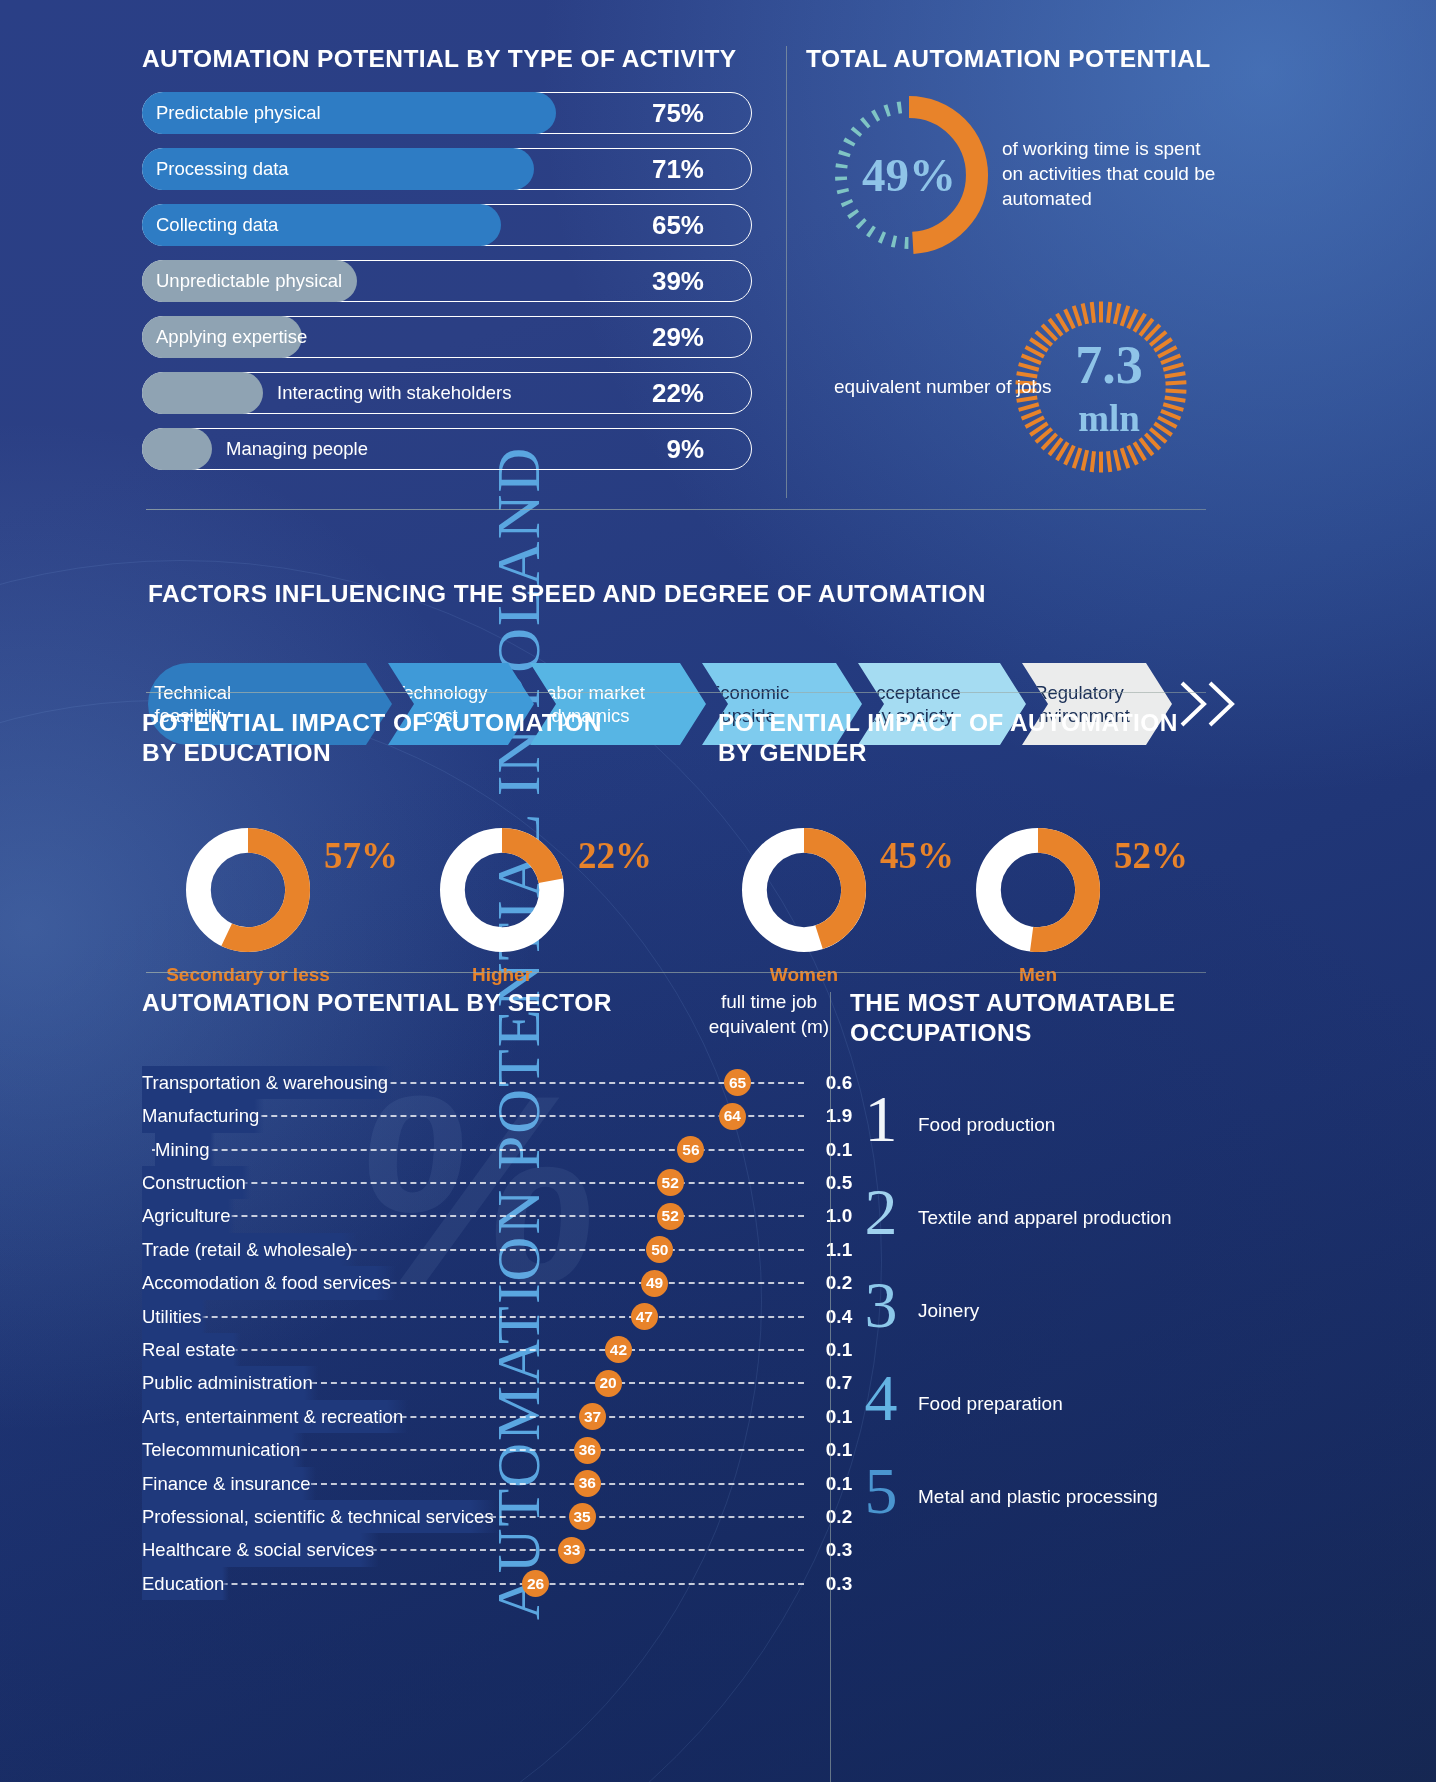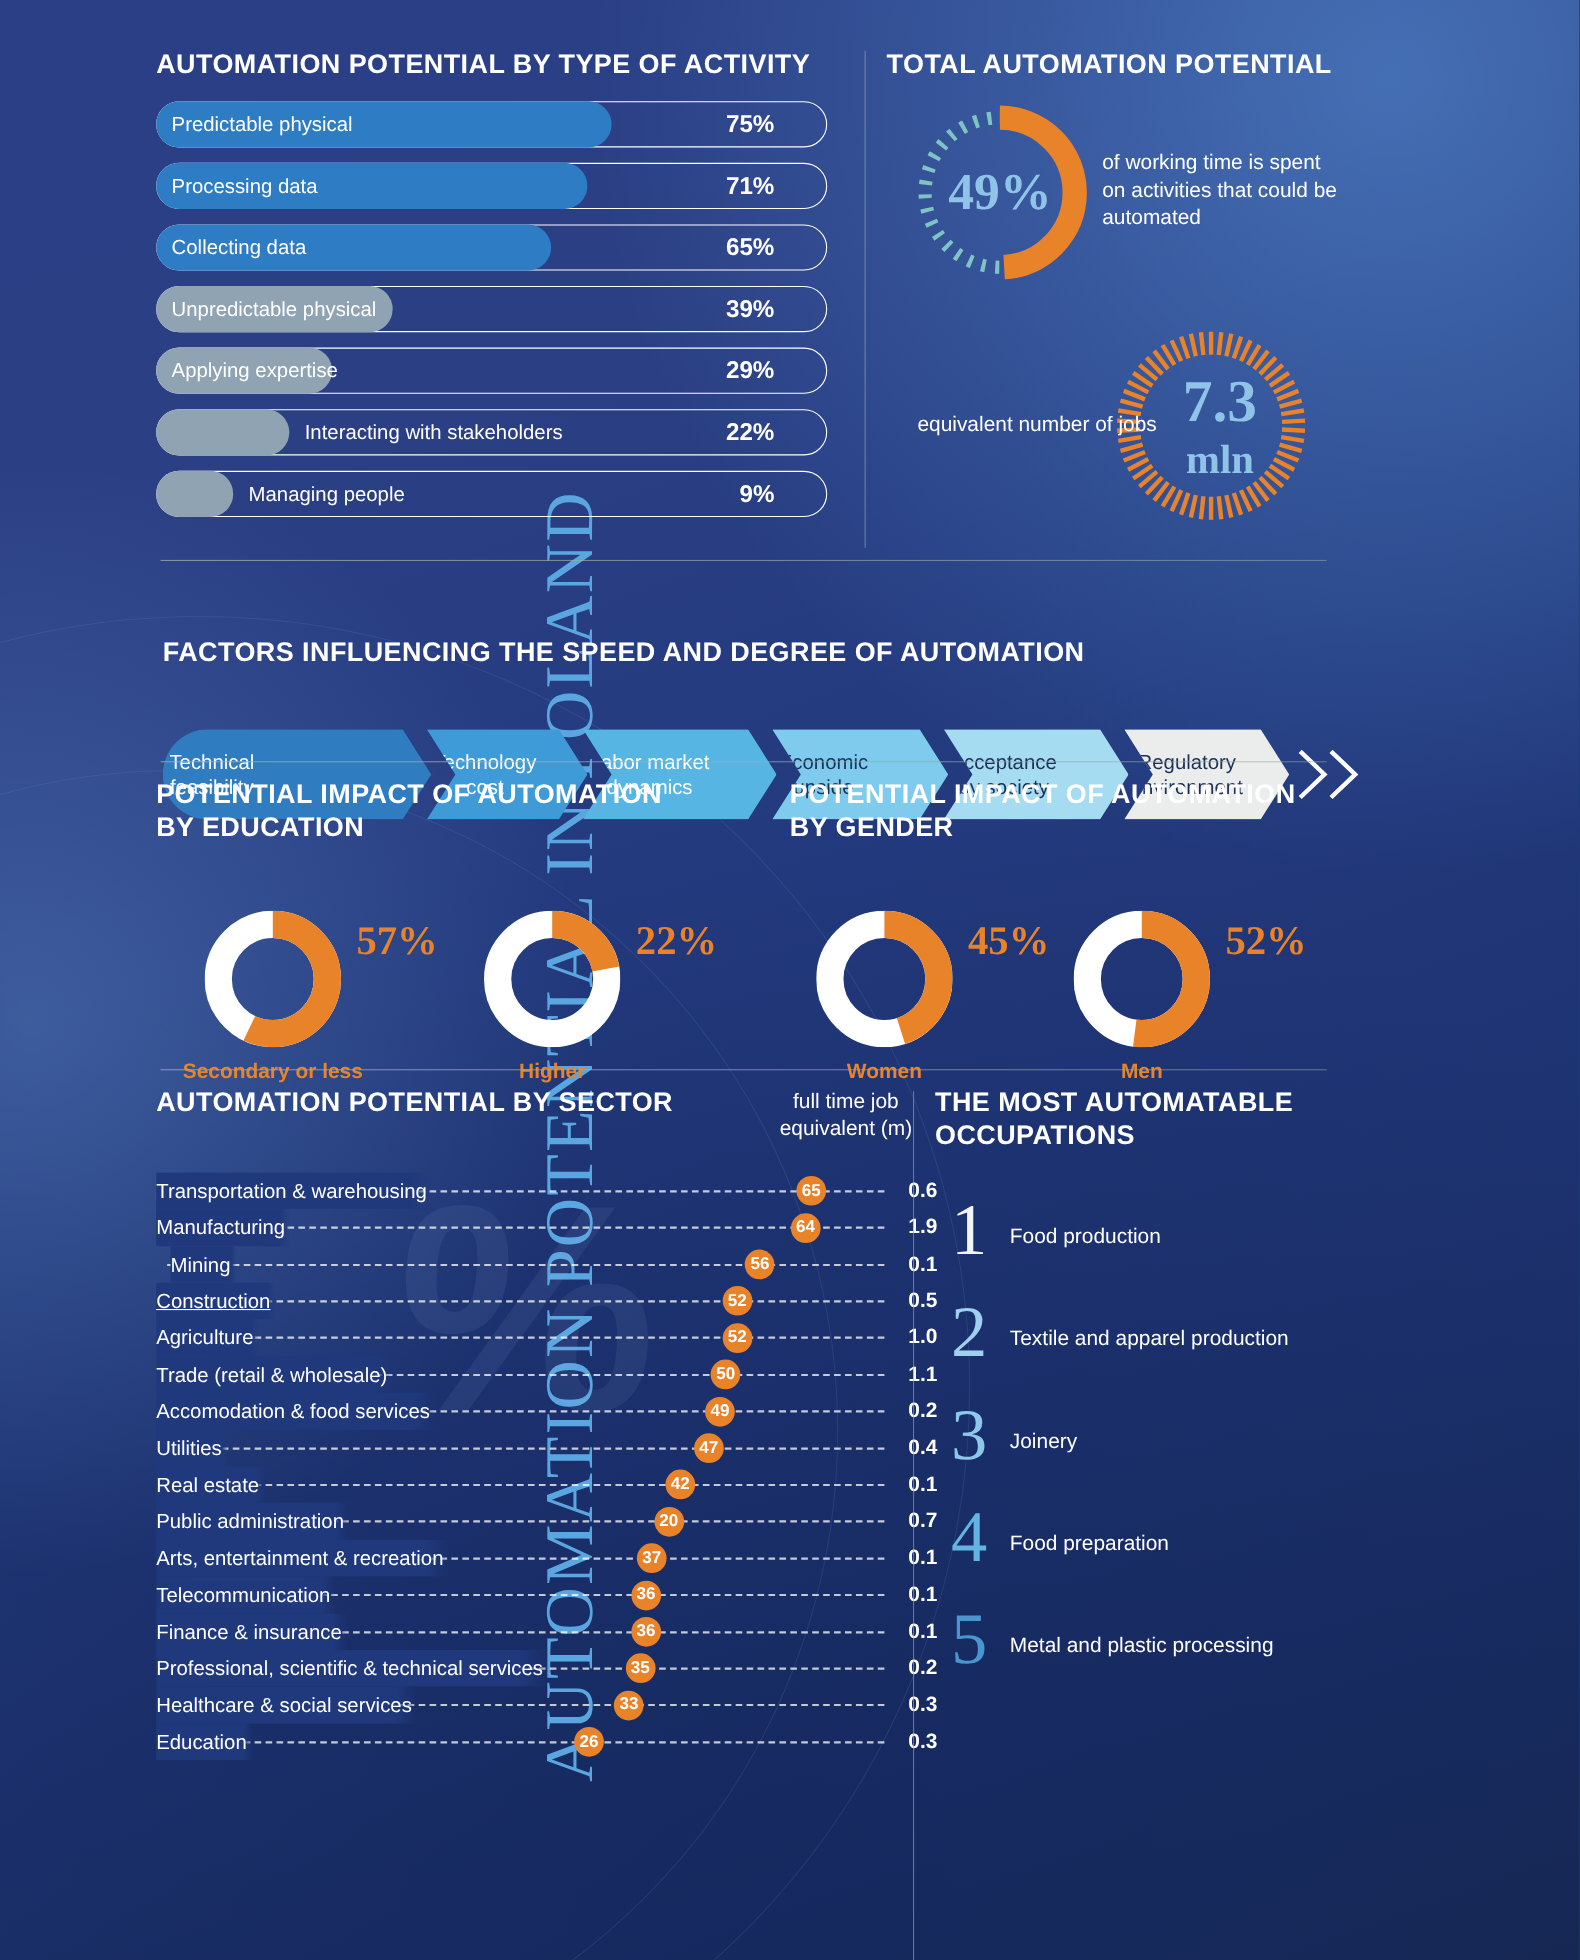--- a/index.html
+++ b/index.html
@@ -44,21 +44,21 @@
   }
   .bar-fill{
     position:absolute;left:0;top:0;height:42px;border-radius:21px;
   }
   .bar-label{
     position:absolute;top:0;height:42px;line-height:42px;color:#fff;font-size:18.5px;white-space:nowrap;
   }
   .bar-label.inside{left:14px;}
   .bar-val{
     position:absolute;top:0;height:42px;line-height:42px;right:58px;
-    color:#fff;font-size:22px;font-weight:700;
+    color:#fff;font-size:26px;font-weight:700;
   }
 
   
   #tapBox{position:absolute;left:806px;top:44px;width:420px;}
   #donut49{position:absolute;left:18px;top:46px;width:170px;height:170px;}
   #pct49{
     position:absolute;left:18px;top:46px;width:170px;height:170px;
     display:flex;align-items:center;justify-content:center;
     font-family:"Liberation Serif", serif;font-size:47px;color:#8fc4e8;font-weight:700;
   }
@@ -385,21 +385,21 @@
           <div class="sec-ftj" style="left:660px;">1.9</div>
         </div>
         <div class="sec-row">
           <div class="sec-dots" style="left:10px;right:38px;"></div>
           <div class="sec-name" style="background: linear-gradient(90deg, rgb(31, 57, 124) 0%, rgb(31, 57, 124) 92%, rgba(31, 57, 124, 0) 100%); margin-left: 13px;">Mining</div>
           <div class="sec-bubble" style="left:535.4px;">56</div>
           <div class="sec-ftj" style="left:660px;">0.1</div>
         </div>
         <div class="sec-row">
           <div class="sec-dots" style="left:10px;right:38px;"></div>
-          <div class="sec-name" style="background: linear-gradient(90deg, rgb(31, 57, 124) 0%, rgb(31, 57, 124) 92%, rgba(31, 57, 124, 0) 100%); text-decoration: underline;">Construction</div>
+          <div class="sec-name" style="background: linear-gradient(90deg, rgb(31, 57, 124) 0%, rgb(31, 57, 124) 92%, rgba(31, 57, 124, 0) 100%);">Construction</div>
           <div class="sec-bubble" style="left:514.7px;">52</div>
           <div class="sec-ftj" style="left:660px;">0.5</div>
         </div>
         <div class="sec-row">
           <div class="sec-dots" style="left:10px;right:38px;"></div>
           <div class="sec-name" style="background: linear-gradient(90deg, rgb(31, 57, 124) 0%, rgb(31, 57, 124) 92%, rgba(31, 57, 124, 0) 100%);">Agriculture</div>
           <div class="sec-bubble" style="left:514.7px;">52</div>
           <div class="sec-ftj" style="left:660px;">1.0</div>
         </div>
         <div class="sec-row">

